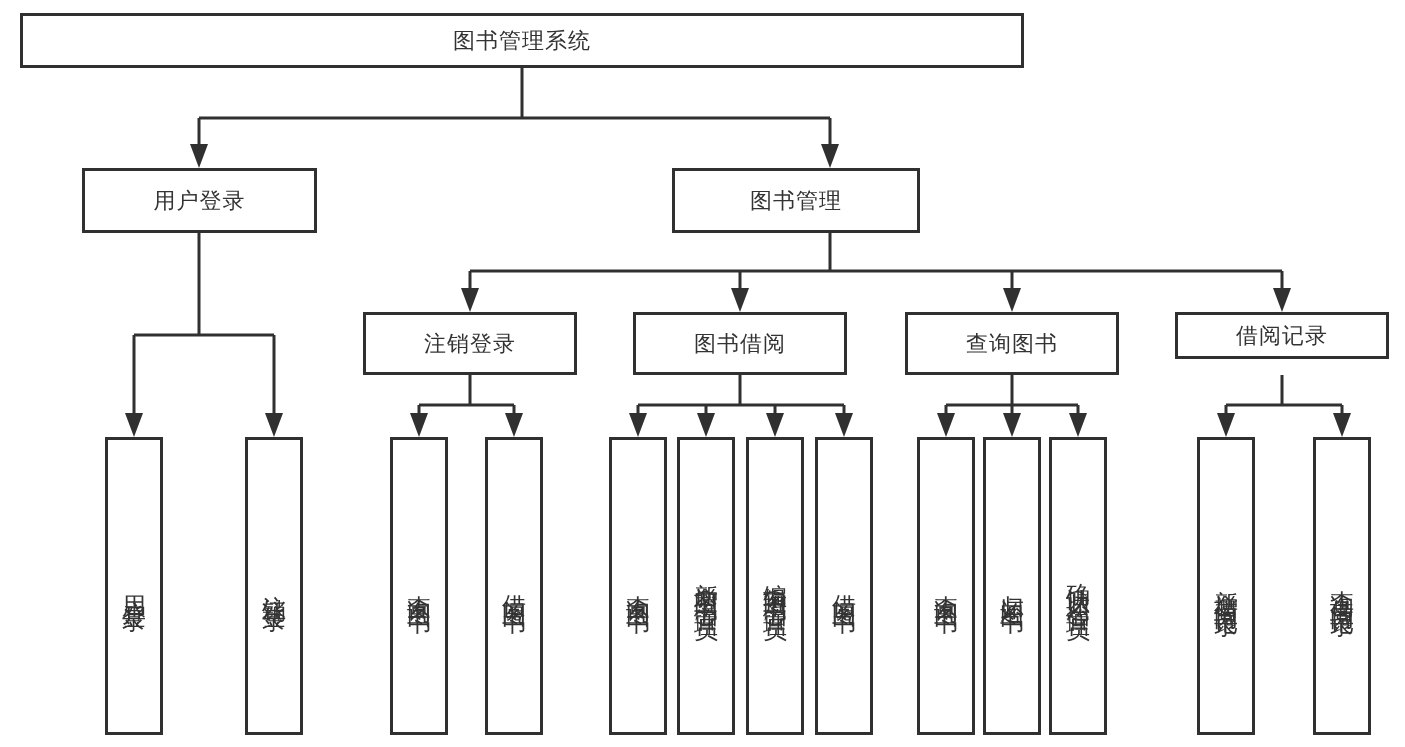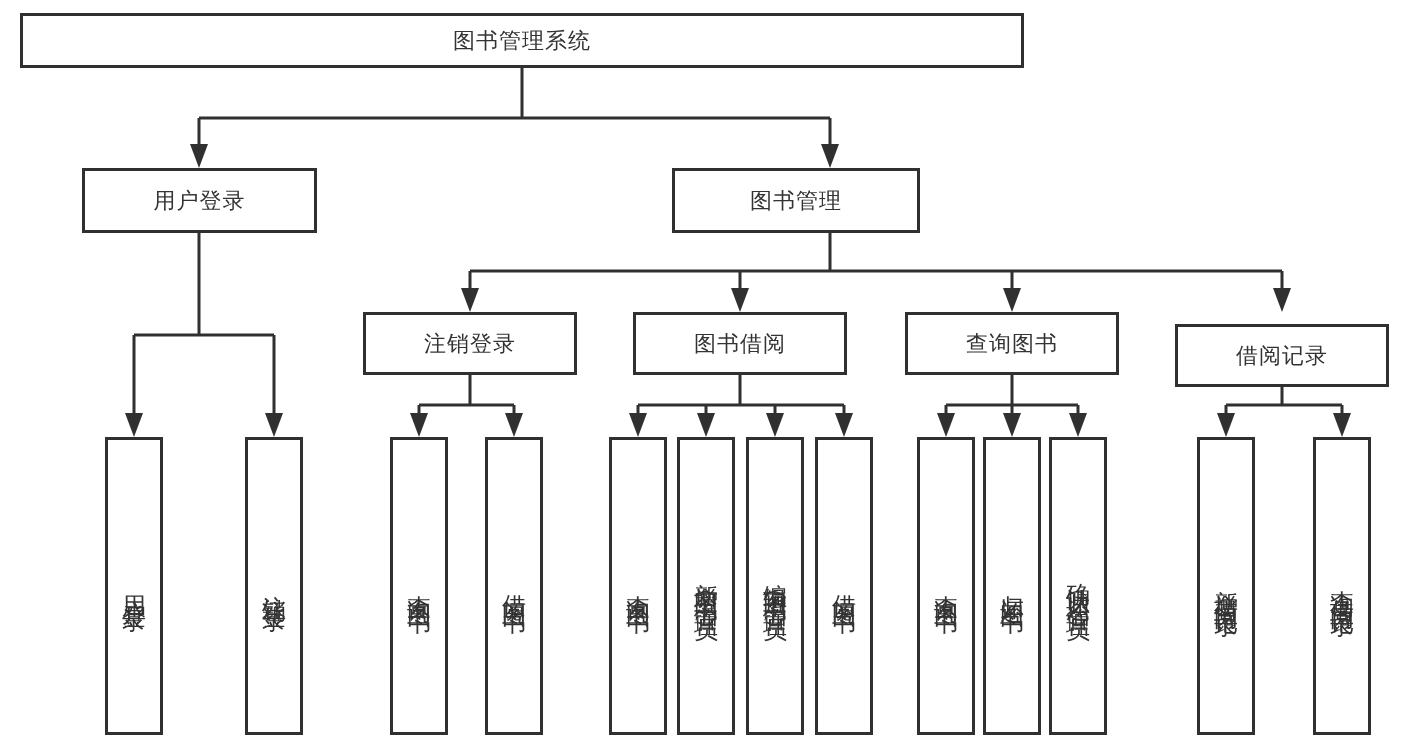--- a/index.html
+++ b/index.html
@@ -102,21 +102,21 @@
   </svg>
 
   <div class="hnode" style="left:20px; top:13px; width:1004px; height:55px">图书管理系统</div>
 
   <div class="hnode" style="left:82px; top:168px; width:235px; height:65px">用户登录</div>
   <div class="hnode" style="left:672px; top:168px; width:248px; height:65px">图书管理</div>
 
   <div class="hnode" style="left:363px; top:312px; width:214px; height:63px">注销登录</div>
   <div class="hnode" style="left:633px; top:312px; width:214px; height:63px">图书借阅</div>
   <div class="hnode" style="left:905px; top:312px; width:214px; height:63px">查询图书</div>
-  <div class="hnode" style="left:1175px; top:324px; width:214px; height:63px">借阅记录</div>
+  <div class="hnode" style="left:1175px; top:312px; width:214px; height:47px">借阅记录</div>
 
   <div class="vnode" style="left:105px">
     <span class="vtext">用户登录</span>
   </div>
   <div class="vnode" style="left:245px">
     <span class="vtext">注销登录</span>
   </div>
 
   <div class="vnode" style="left:390px">
     <span class="vtext">查询图书</span>

